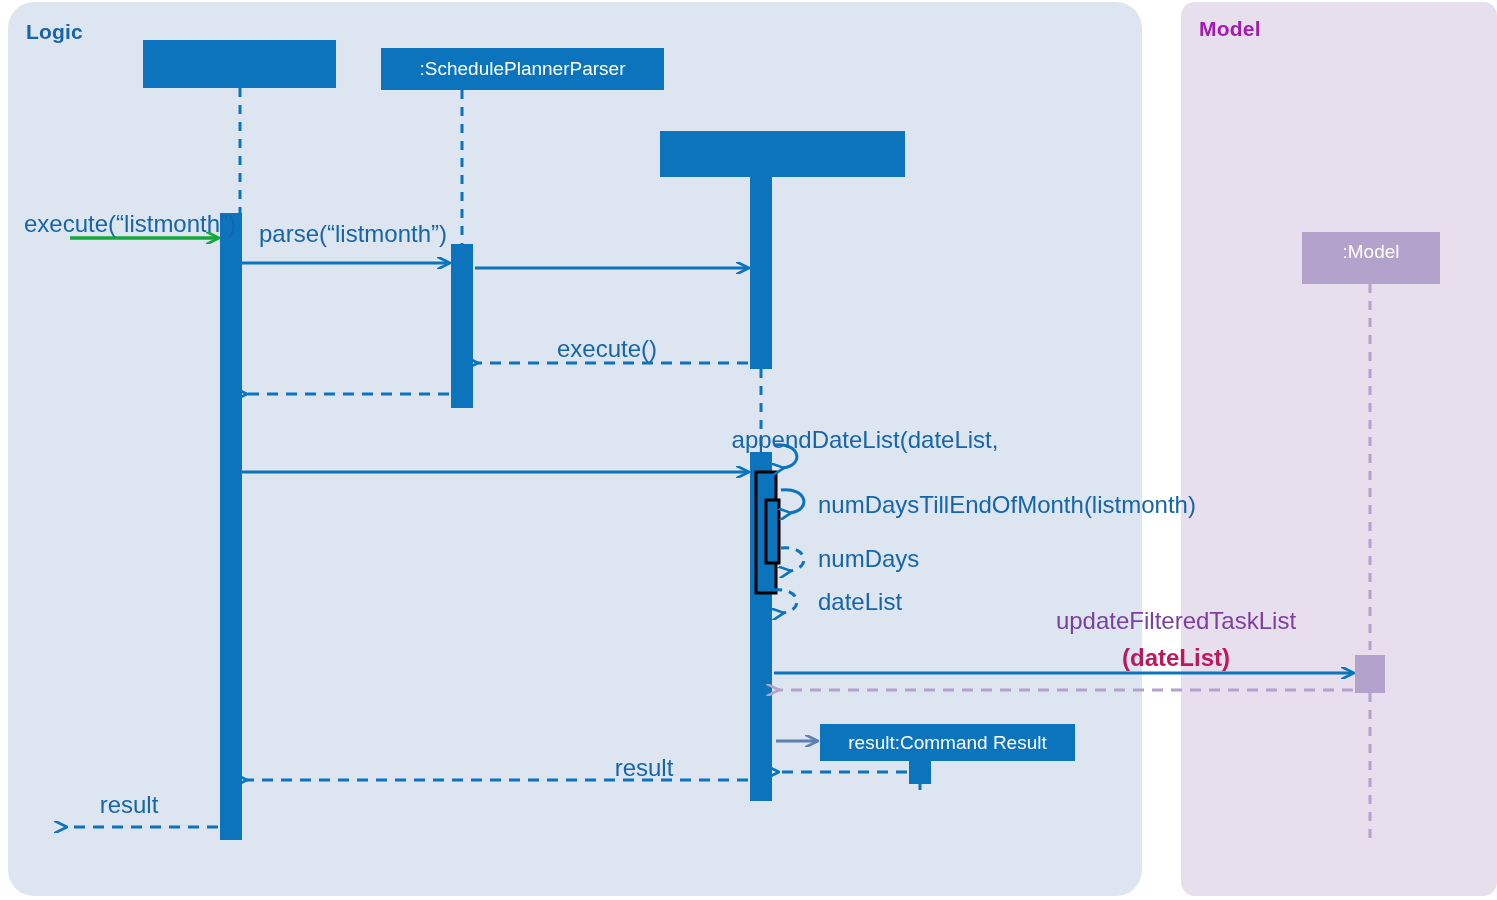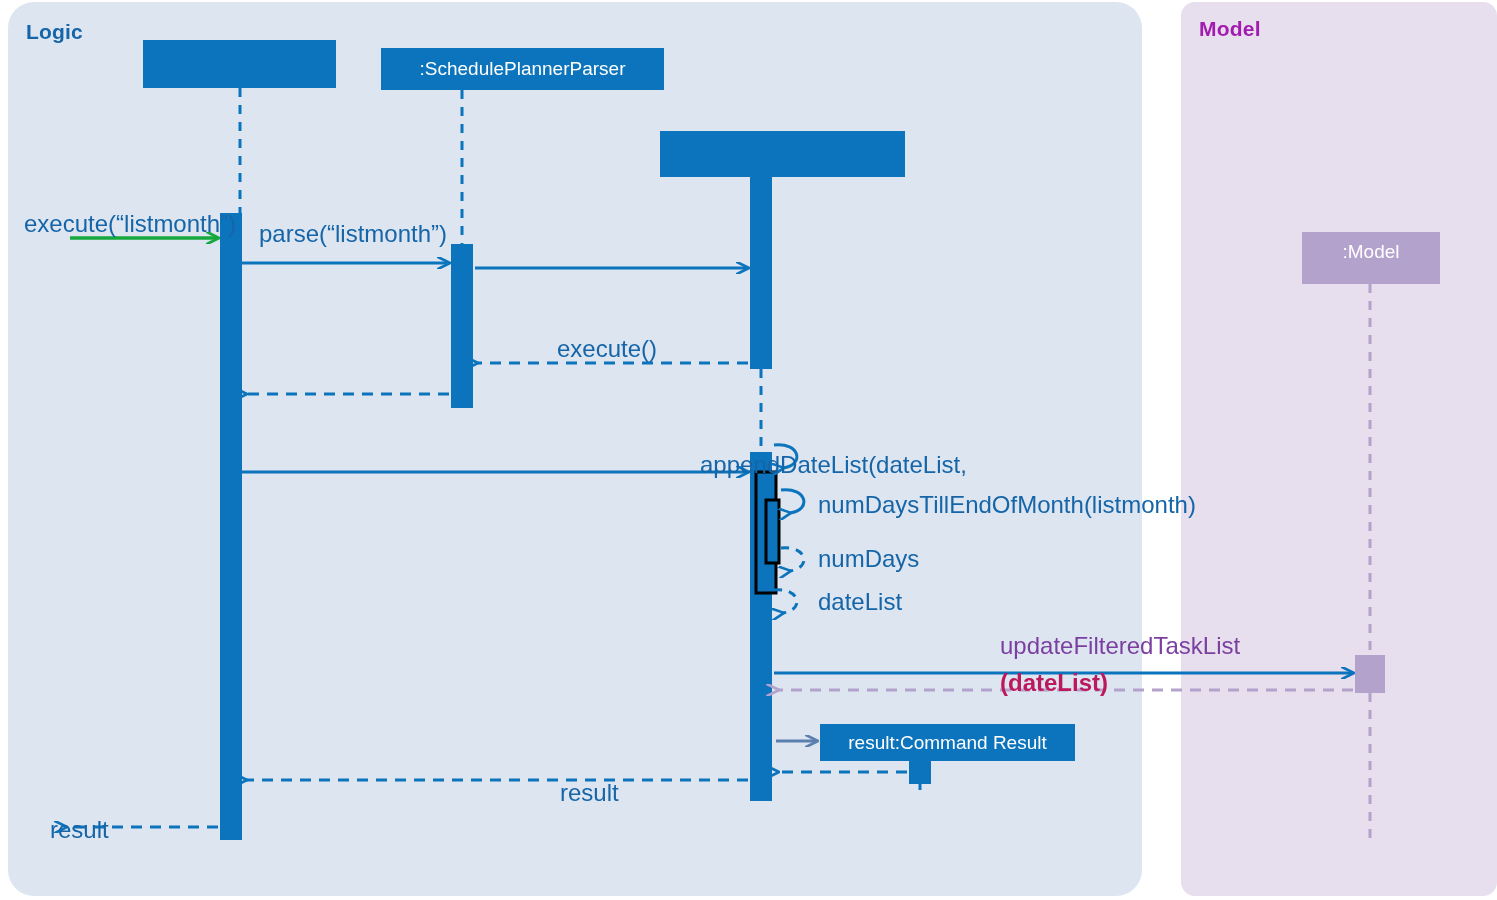--- a/index.html
+++ b/index.html
@@ -4,21 +4,21 @@
 <style>
   html,body{margin:0;padding:0;background:#ffffff;}
   body{width:1497px;height:900px;position:relative;overflow:hidden;
        font-family:"Liberation Sans","DejaVu Sans",sans-serif;}
   #stage{position:absolute;left:0;top:0;width:1497px;height:900px;}
   svg.layer{position:absolute;left:0;top:0;width:1497px;height:900px;}
   .frame-title{position:absolute;font-weight:bold;font-size:21px;letter-spacing:.2px;}
   .boxlbl{position:absolute;display:flex;align-items:center;justify-content:center;
           color:#ffffff;font-size:19px;white-space:nowrap;}
   .msg{position:absolute;font-size:24px;white-space:nowrap;}
-  .msg.r{text-align:left;margin-top:25px;}
+  .msg.r{text-align:center;}
 </style>
 </head>
 <body>
 
 <div id="stage">
 
   <svg class="layer" viewBox="0 0 1497 900" xmlns="http://www.w3.org/2000/svg">
     <defs>
       <marker id="ah-blue" markerWidth="14" markerHeight="12" refX="12" refY="6" orient="auto" markerUnits="userSpaceOnUse">
         <path d="M1,0 L13,6 L1,12" fill="none" stroke="#0b74bd" stroke-width="2.6" stroke-linecap="round" stroke-linejoin="round"></path>

